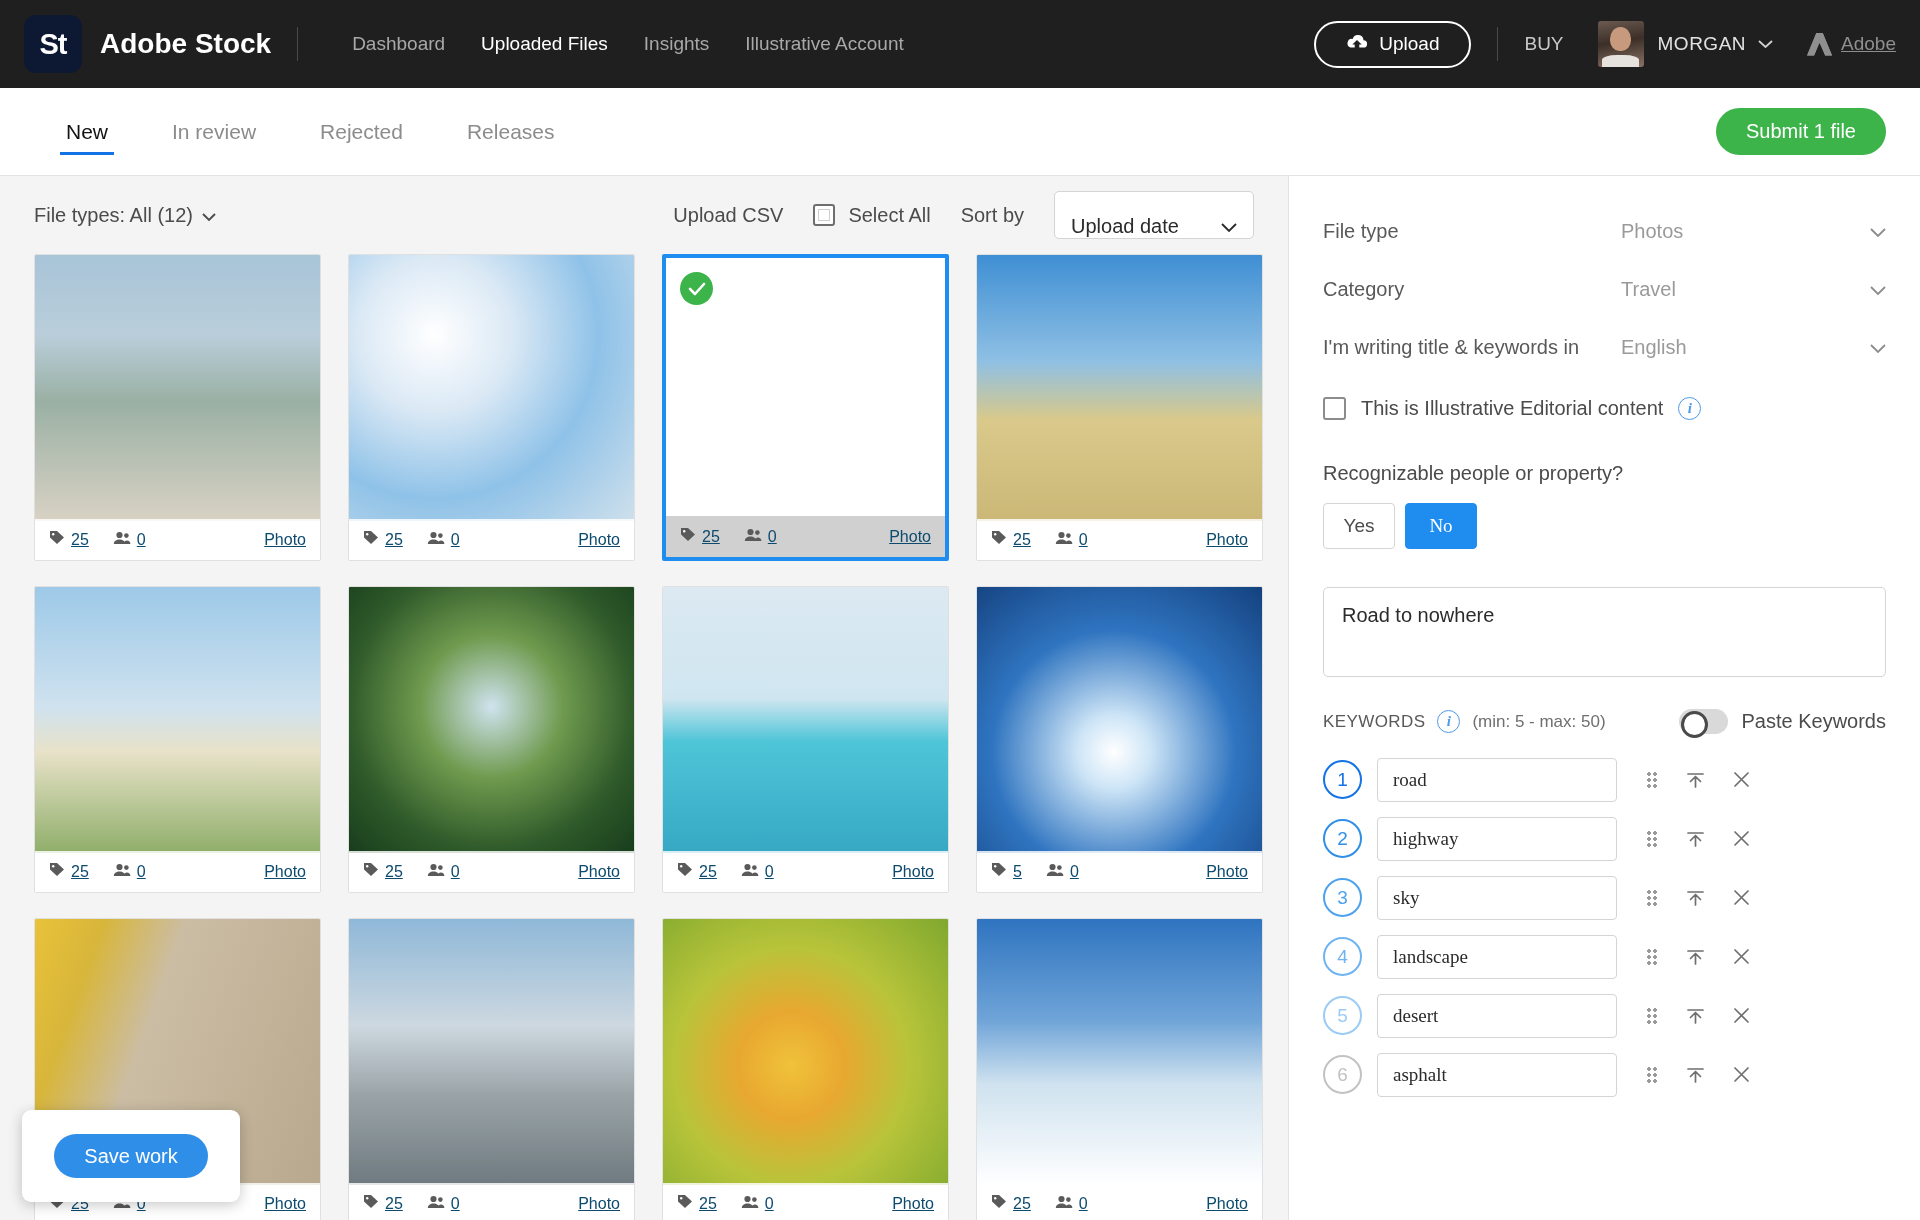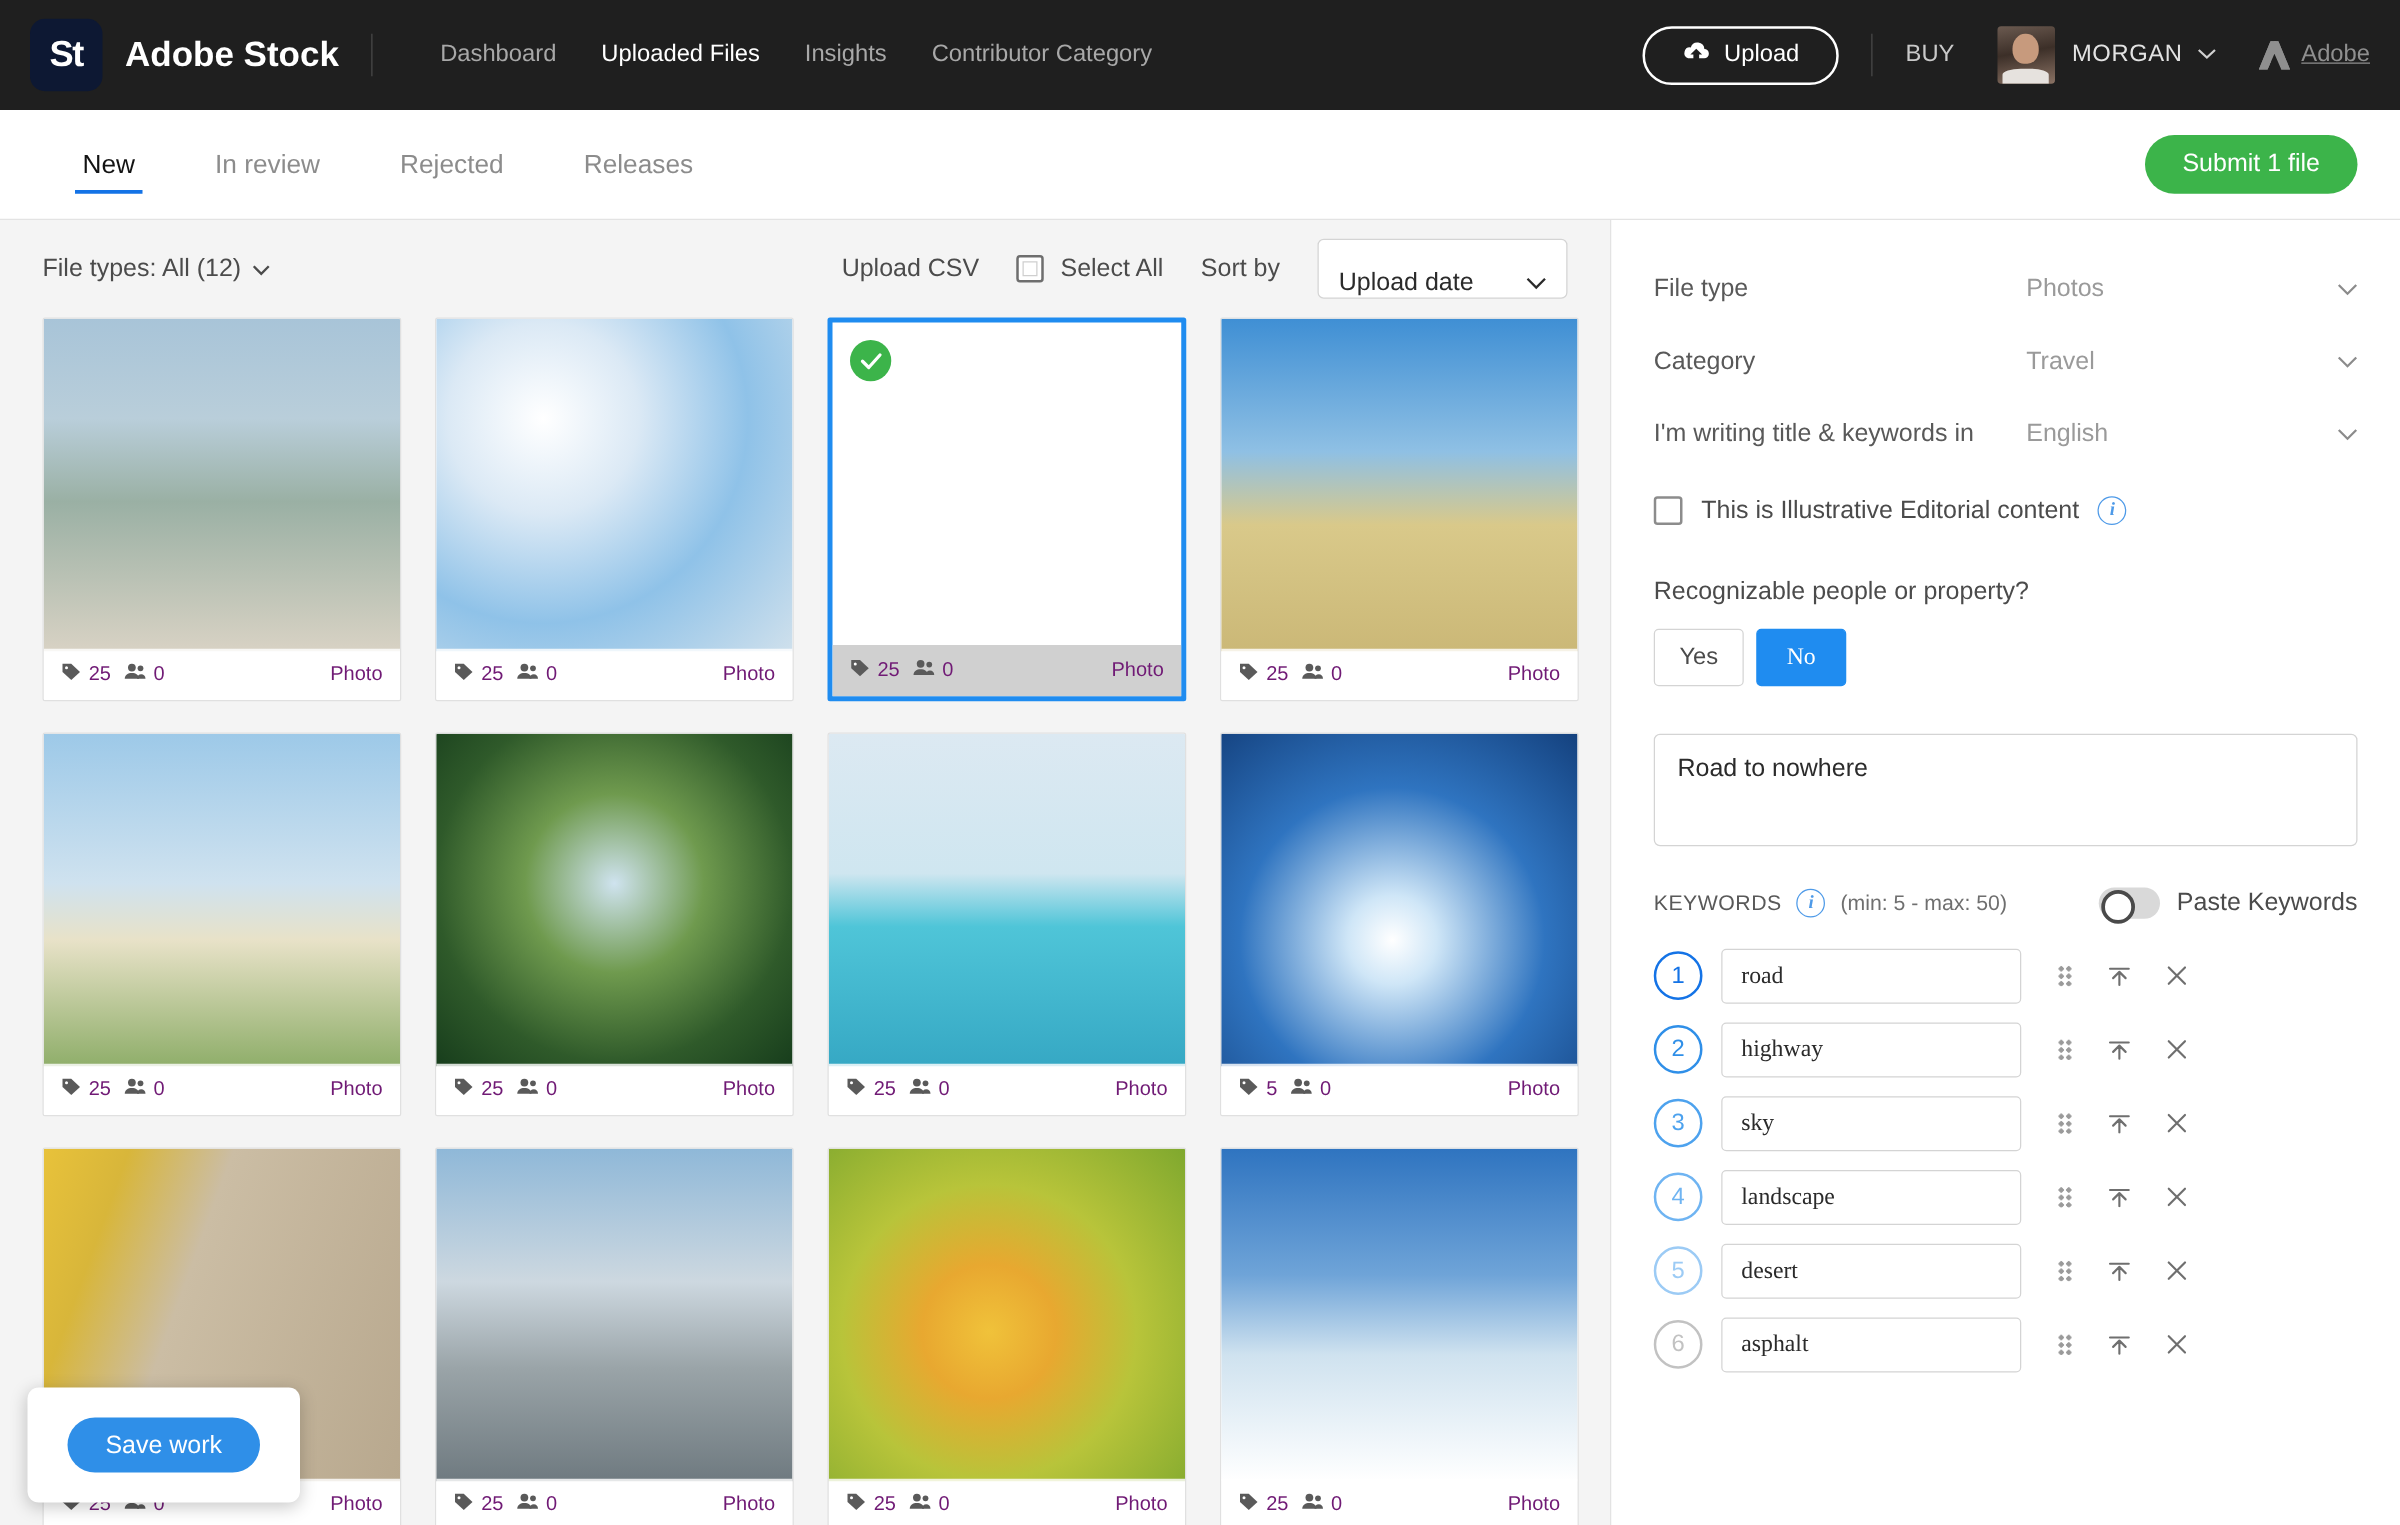--- a/index.html
+++ b/index.html
@@ -125,21 +125,21 @@
   .tile {
     width: 287px; height: 307px; background: #fff; border: 1px solid #e0e0e0;
     border-radius: 2px; position: relative; overflow: hidden; cursor: pointer;
   }
   .tile.selected { border: 4px solid #1f8cf0; }
   .thumb { width: 100%; height: 266px; position: relative; overflow: hidden; }
   .tile.selected .thumb { height: 258px; }
   .tile-footer {
     position: absolute; left: 0; right: 0; bottom: 0; height: 41px;
     background: rgba(255,255,255,0.82); display: flex; align-items: center;
-    padding: 0 14px; font-size: 16px; color: #701a75; gap: 10px;
+    padding: 0 14px; font-size: 16px; color: #0c4a6e; gap: 24px; text-decoration: underline;
   }
   .tile.selected .tile-footer { background: #d0d0d0; }
   .stat { display: flex; align-items: center; gap: 6px; }
   .type-lbl { margin-left: auto; }
   .check-badge {
     position: absolute; left: 14px; top: 14px; width: 33px; height: 33px;
     border-radius: 50%; background: #3cb44a; display: flex;
     align-items: center; justify-content: center; z-index: 4;
   }
   .save-card {
@@ -228,21 +228,21 @@
 <body>
 
 <div class="topbar">
   <div class="st-logo">St</div>
   <div class="brand-name">Adobe Stock</div>
   <div class="v-sep"></div>
   <div class="topnav">
     <a href="#">Dashboard</a>
     <a href="#" class="active">Uploaded Files</a>
     <a href="#">Insights</a>
-    <a href="#">Contributor Category</a>
+    <a href="#">Illustrative Account</a>
   </div>
   <div class="topbar-right">
     <button class="upload-btn">
       <span>
         <svg width="22" height="18" viewBox="0 0 22 18">
             <path fill="#fff" d="M17.5 7.2A5.6 5.6 0 006.6 5.9 4.5 4.5 0 004.5 14.6h4.2v-3H6.3L11 7l4.7 4.6h-2.4v3h4.1a3.7 3.7 0 000-7.4z"></path>
           </svg>
       </span>
       <span>Upload</span>
     </button>

